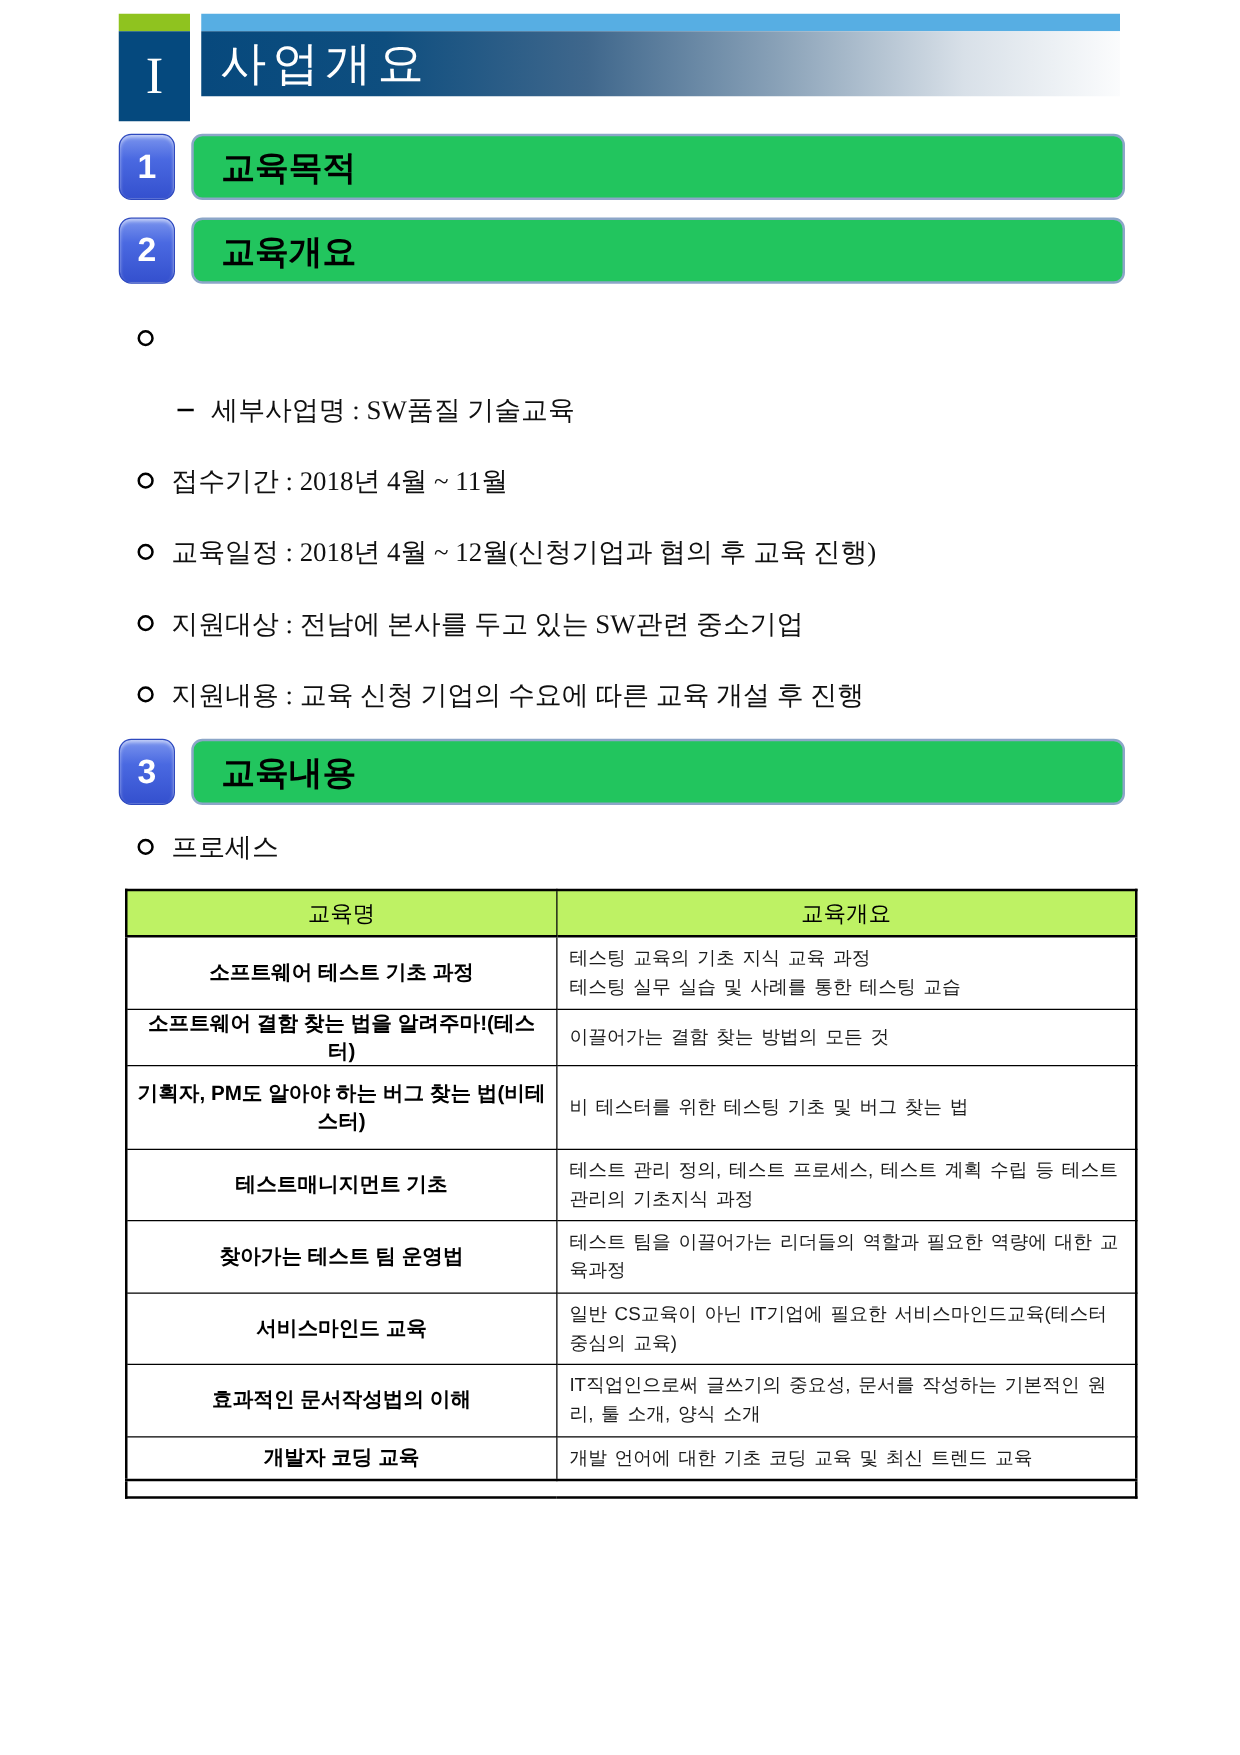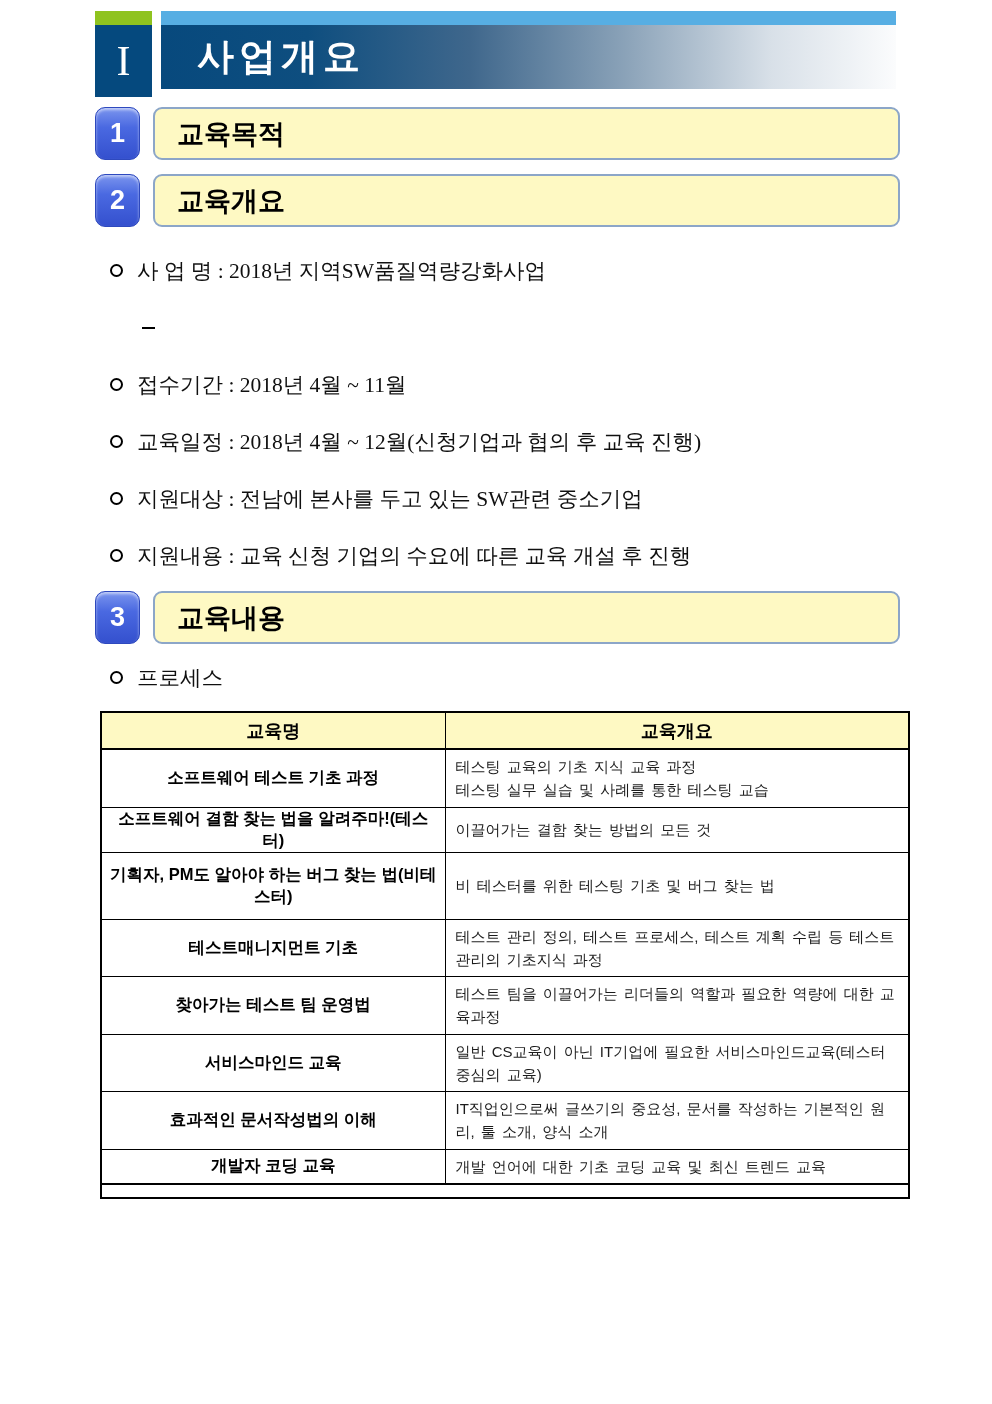--- a/index.html
+++ b/index.html
@@ -17,43 +17,43 @@
   .ch-left { width: 57px; margin-right: 9px; }
   .green-bar { height: 14px; background: #8FC31F; }
   .num-box {
     height: 72px; background: #05497E; color: #fff;
     font-family: "Liberation Serif", serif; font-size: 42px;
     display: flex; align-items: center; justify-content: center;
   }
   .ch-right { width: 735px; }
   .blue-strip { height: 14px; background: #57AEE3; }
   .title-bar {
-    height: 64px;
+    height: 52px;
     background: linear-gradient(90deg, #07497D 0%, #0E4E7F 20%, #3F678C 42%, #8AA2B8 63%, #D8E0E8 83%, #FBFCFD 100%);
     color: #fff; font-size: 37px; letter-spacing: 5px;
-    display: flex; align-items: center; padding-left: 36px; font-weight: bold;
+    display: flex; align-items: center; padding-left: 15px;
   }
 
   
   .sec-head { display: flex; align-items: center; margin-left: 95px; width: 805px; }
   .sec-head.s1 { margin-top: 10px; }
   .sec-head.s2 { margin-top: 10px; }
   .sec-head.s3 { margin-top: 6px; }
   .sec-badge {
     width: 45px; height: 53px; border-radius: 10px;
     background: linear-gradient(180deg, #7B95EE 0%, #4A69E1 38%, #3450CE 100%);
     border: 1px solid #2E49BE;
     box-shadow: inset 0 2px 3px rgba(255,255,255,.55);
     color: #fff; font-family: "Liberation Sans", sans-serif;
     font-weight: bold; font-size: 27px;
     display: flex; align-items: center; justify-content: center;
     margin-right: 13px; flex: none;
   }
   .sec-box {
-    flex: 1; height: 53px; background: #fef9c3;
+    flex: 1; height: 53px; background: #22c55e;
     border: 2px solid #8CA6C8; border-radius: 9px;
     display: flex; align-items: center; padding-left: 22px;
     font-family: "Liberation Sans", sans-serif; font-weight: bold;
     font-size: 27px; color: #000;
   }
 
   
   .bullets { margin-left: 110px; width: 800px; font-size: 21.5px; color: #101010; }
   .bullets.b1 { margin-top: 14px; margin-bottom: 4px; }
   .bullets.b2 { margin-top: 16px; margin-bottom: 4px; }
@@ -74,22 +74,22 @@
   
   table.edu-table {
     margin: 4px 0 0 100px; width: 808px;
     border-collapse: collapse; border: 2.5px solid #000;
     font-family: "Liberation Sans", sans-serif;
     table-layout: fixed;
   }
   .edu-table col.c1 { width: 344px; }
   .edu-table col.c2 { width: 464px; }
   .edu-table th {
-    background: #fef9c3; border: 1.5px solid #000; border-bottom: 2px solid #000;
-    font-size: 18px; font-weight: bold; height: 37px; color: #000;
+    background: #bef264; border: 1.5px solid #000; border-bottom: 2px solid #000;
+    font-size: 18px; font-weight: normal; height: 37px; color: #000;
   }
   .edu-table td { border: 1.5px solid #000; vertical-align: middle; }
   .edu-table td.cname {
     font-weight: bold; text-align: center; font-size: 16.5px;
     padding: 0 6px; color: #000;
   }
   .edu-table td.cdesc {
     font-size: 15px; color: #1c1c1c; text-align: left;
     padding: 5px 10px; line-height: 1.55; white-space: pre-line;
     word-spacing: 2px;
@@ -129,22 +129,22 @@
     <div class="sec-box">교육목적</div>
   </div>
   <div class="bullets b1">
   </div>
 
   <div class="sec-head s2">
     <div class="sec-badge">2</div>
     <div class="sec-box">교육개요</div>
   </div>
   <div class="bullets b2">
-    <div class="bullet"><span class="b-circle"></span><span>사 업 명 : 2018년 지역SW품질역량강화사업</span></div>
-    <div class="bullet indent"><span class="lead-space"></span><span class="b-dash"></span></div>
+    <div class="bullet"><span class="b-circle"></span></div>
+    <div class="bullet indent"><span class="lead-space"></span><span class="b-dash"></span><span>세부사업명 : SW품질 기술교육</span></div>
     <div class="bullet"><span class="b-circle"></span><span>접수기간 : 2018년 4월 ~ 11월</span></div>
     <div class="bullet"><span class="b-circle"></span><span>교육일정 : 2018년 4월 ~ 12월(신청기업과 협의 후 교육 진행)</span></div>
     <div class="bullet"><span class="b-circle"></span><span>지원대상 : 전남에 본사를 두고 있는 SW관련 중소기업</span></div>
     <div class="bullet"><span class="b-circle"></span><span>지원내용 : 교육 신청 기업의 수요에 따른 교육 개설 후 진행</span></div>
   </div>
 
   <div class="sec-head s3">
     <div class="sec-badge">3</div>
     <div class="sec-box">교육내용</div>
   </div>

